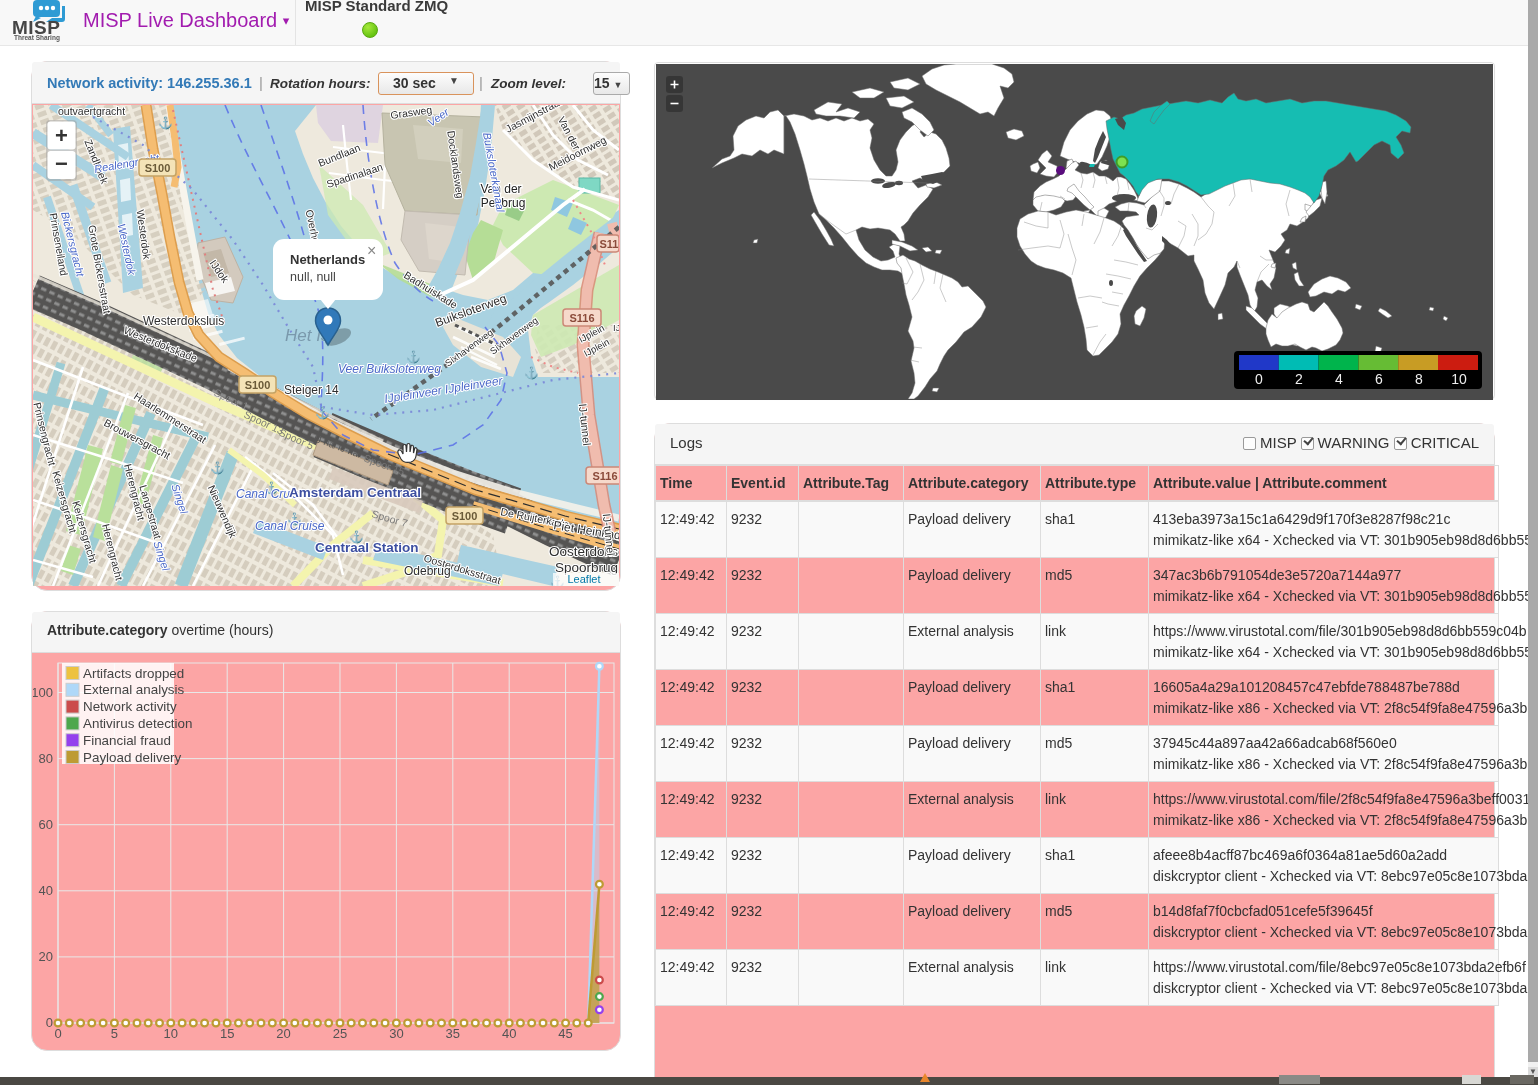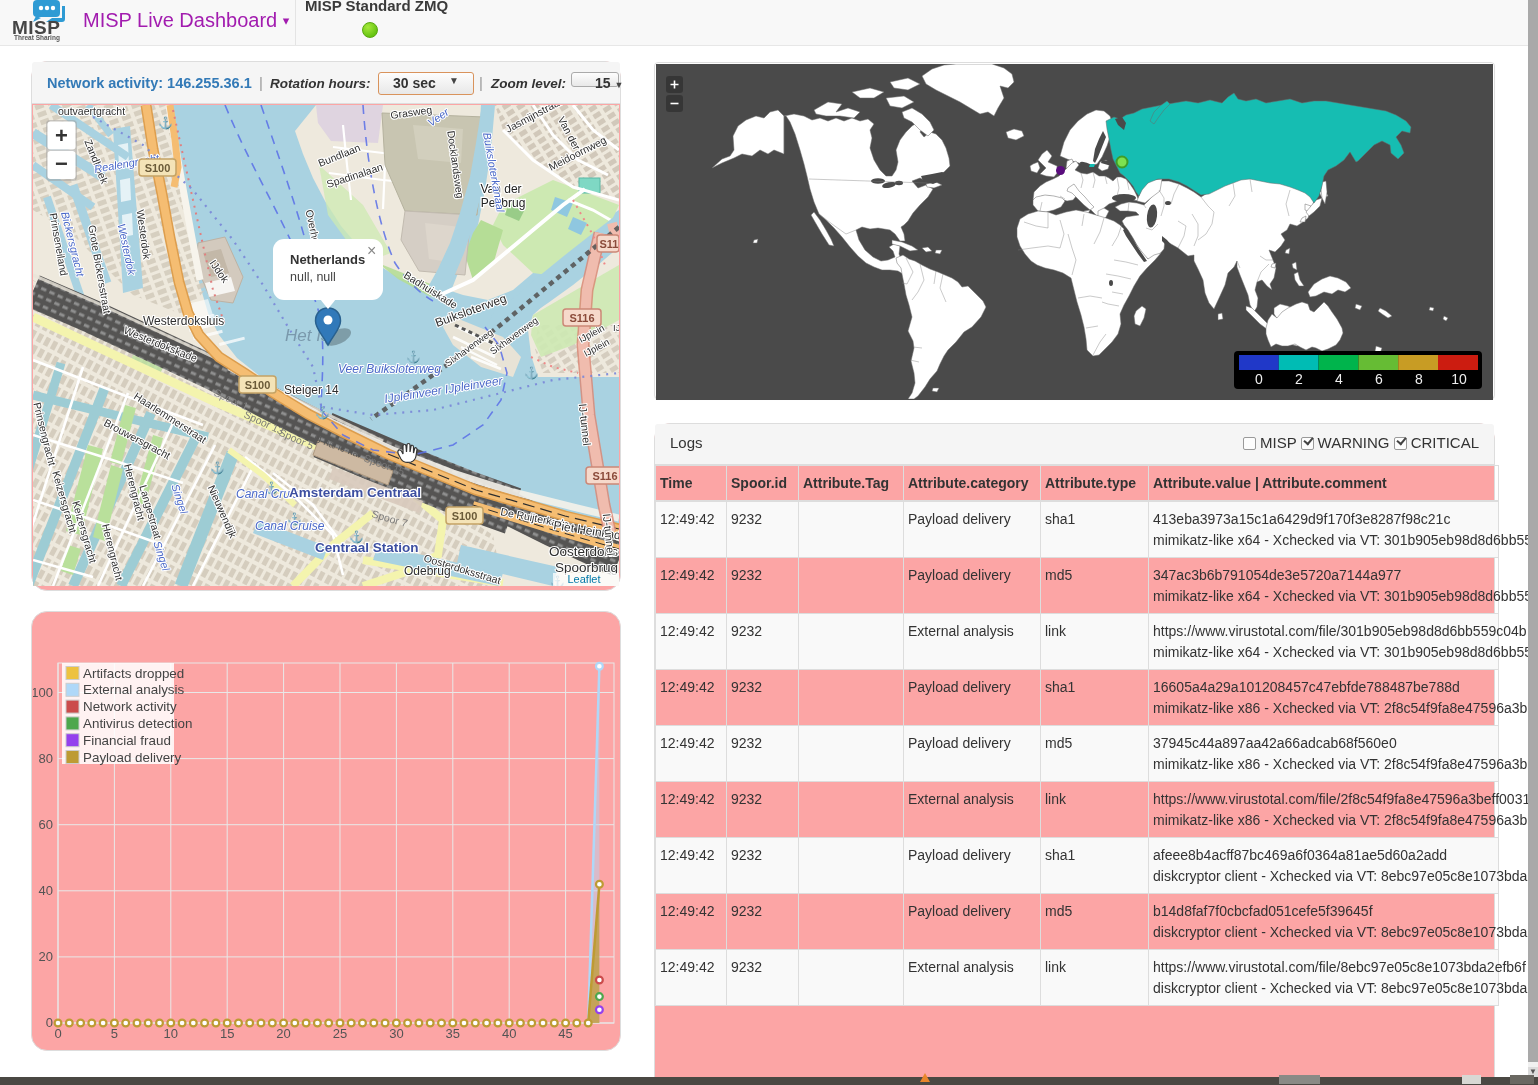--- a/index.html
+++ b/index.html
@@ -54,21 +54,21 @@
 </div>
 
 <div class="panel" id="p1">
   <div class="phead" style="white-space:nowrap;position:relative">
    <span class="blue" style="color:#337ab7;position:absolute;left:15px;top:13px;font-size:14.5px">Network activity: 146.255.36.1</span>
    <span style="color:#999;position:absolute;left:227px;top:12px">|</span>
    <span class="bi" style="position:absolute;left:238px;top:14px;font-size:13.5px">Rotation hours:</span>
    <span class="sel" style="position:absolute;left:346px;top:10px;width:96px;height:23px;border-color:#d9935c;padding:2px 14px">30 sec<span style="float:right;font-weight:normal;font-size:10px;color:#444">▼</span></span>
    <span style="color:#999;position:absolute;left:447px;top:12px">|</span>
    <span class="bi" style="position:absolute;left:459px;top:14px;font-size:13.5px">Zoom level:</span>
-   <span class="sel" style="position:absolute;left:539px;top:10px;width:37px;height:15px;padding:2px 23px">15 <span style="font-weight:normal;font-size:9px;color:#444">▼</span></span>
+   <span class="sel" style="position:absolute;left:561px;top:10px;width:37px;height:23px;padding:2px 0">15 <span style="font-weight:normal;font-size:9px;color:#444">▼</span></span>
   </div>
   <div id="mapNL">
 <svg width="586" height="481" viewBox="0 0 586 481" font-family="Liberation Sans">
 <defs>
 <pattern id="blkSW" width="13" height="8" patternUnits="userSpaceOnUse" patternTransform="rotate(-62)">
   <rect width="13" height="8" fill="none"></rect>
   <rect x="1" y="1" width="9" height="5" fill="#d2cabb"></rect>
 </pattern>
 <pattern id="blkTL" width="13" height="8" patternUnits="userSpaceOnUse" patternTransform="rotate(-20)">
   <rect width="13" height="8" fill="none"></rect>
@@ -390,20 +390,21 @@
 <rect x="14.5" y="46" width="28" height="28" rx="3" fill="#fff"></rect>
 <line x1="15" y1="45.4" x2="42" y2="45.4" stroke="#ccc" stroke-width="1"></line>
 <text x="28.5" y="38" font-size="22" font-weight="bold" fill="#333" text-anchor="middle">+</text>
 <text x="28.5" y="66" font-size="22" font-weight="bold" fill="#333" text-anchor="middle">−</text>
 </g>
 </svg>
 </div>
 </div>
 
 <div class="panel" id="p2">
+  <div class="phead"><b>Attribute.category</b> overtime (hours)</div>
   <div id="chart">
   <svg width="588" height="397" viewBox="0 0 588 397" font-family="Liberation Sans">
     <g stroke="#e8e8e8" stroke-width="1">
       <line x1="25" y1="10" x2="25" y2="370"></line>
           <line x1="81.4" y1="10" x2="81.4" y2="370"></line>
           <line x1="137.8" y1="10" x2="137.8" y2="370"></line>
           <line x1="194.2" y1="10" x2="194.2" y2="370"></line>
           <line x1="250.6" y1="10" x2="250.6" y2="370"></line>
           <line x1="307" y1="10" x2="307" y2="370"></line>
           <line x1="363.4" y1="10" x2="363.4" y2="370"></line>
@@ -720,21 +721,21 @@
         <col style="width:71px">
         <col style="width:72px">
         <col style="width:105px">
         <col style="width:137px">
         <col style="width:108px">
         <col style="width:350px">
       </colgroup>
    <tbody>
         <tr>
           <th>Time</th>
-          <th>Spoor.id</th>
+          <th>Event.id</th>
           <th>Attribute.Tag</th>
           <th>Attribute.category</th>
           <th>Attribute.type</th>
           <th>Attribute.value | Attribute.comment</th>
         </tr>
    <tr class="odd">
           <td>12:49:42</td>
           <td>9232</td>
           <td></td>
           <td>Payload delivery</td>

